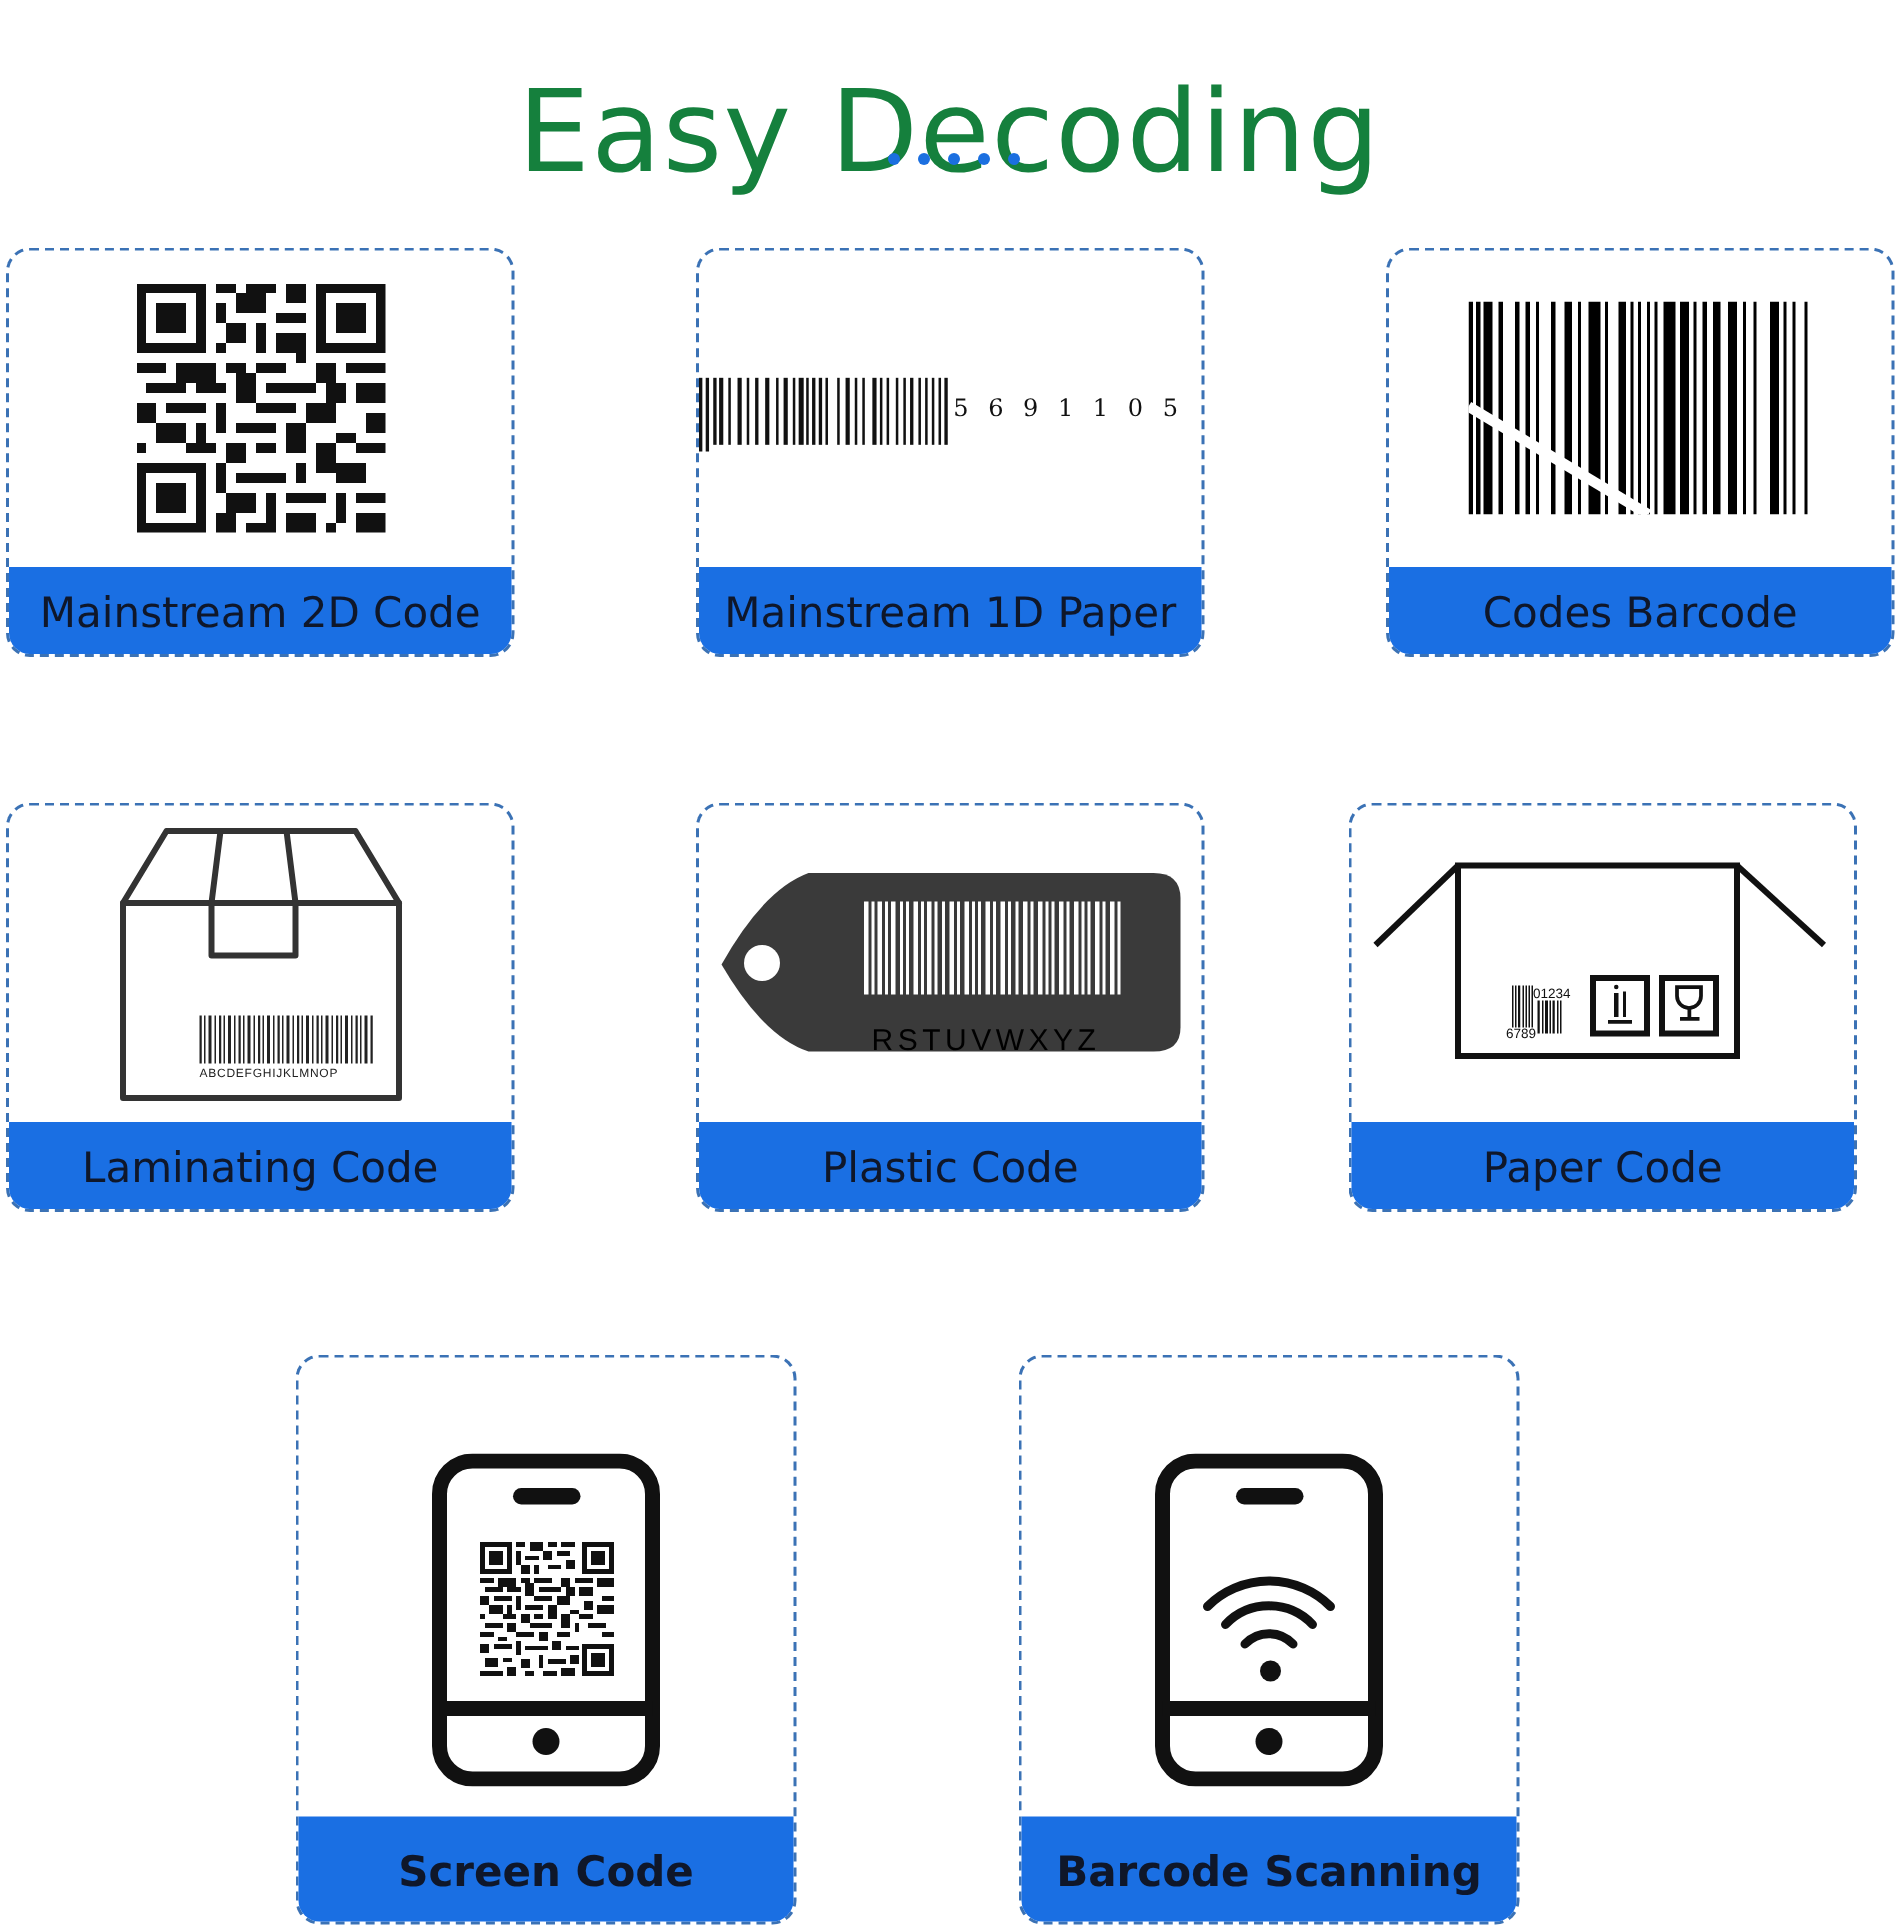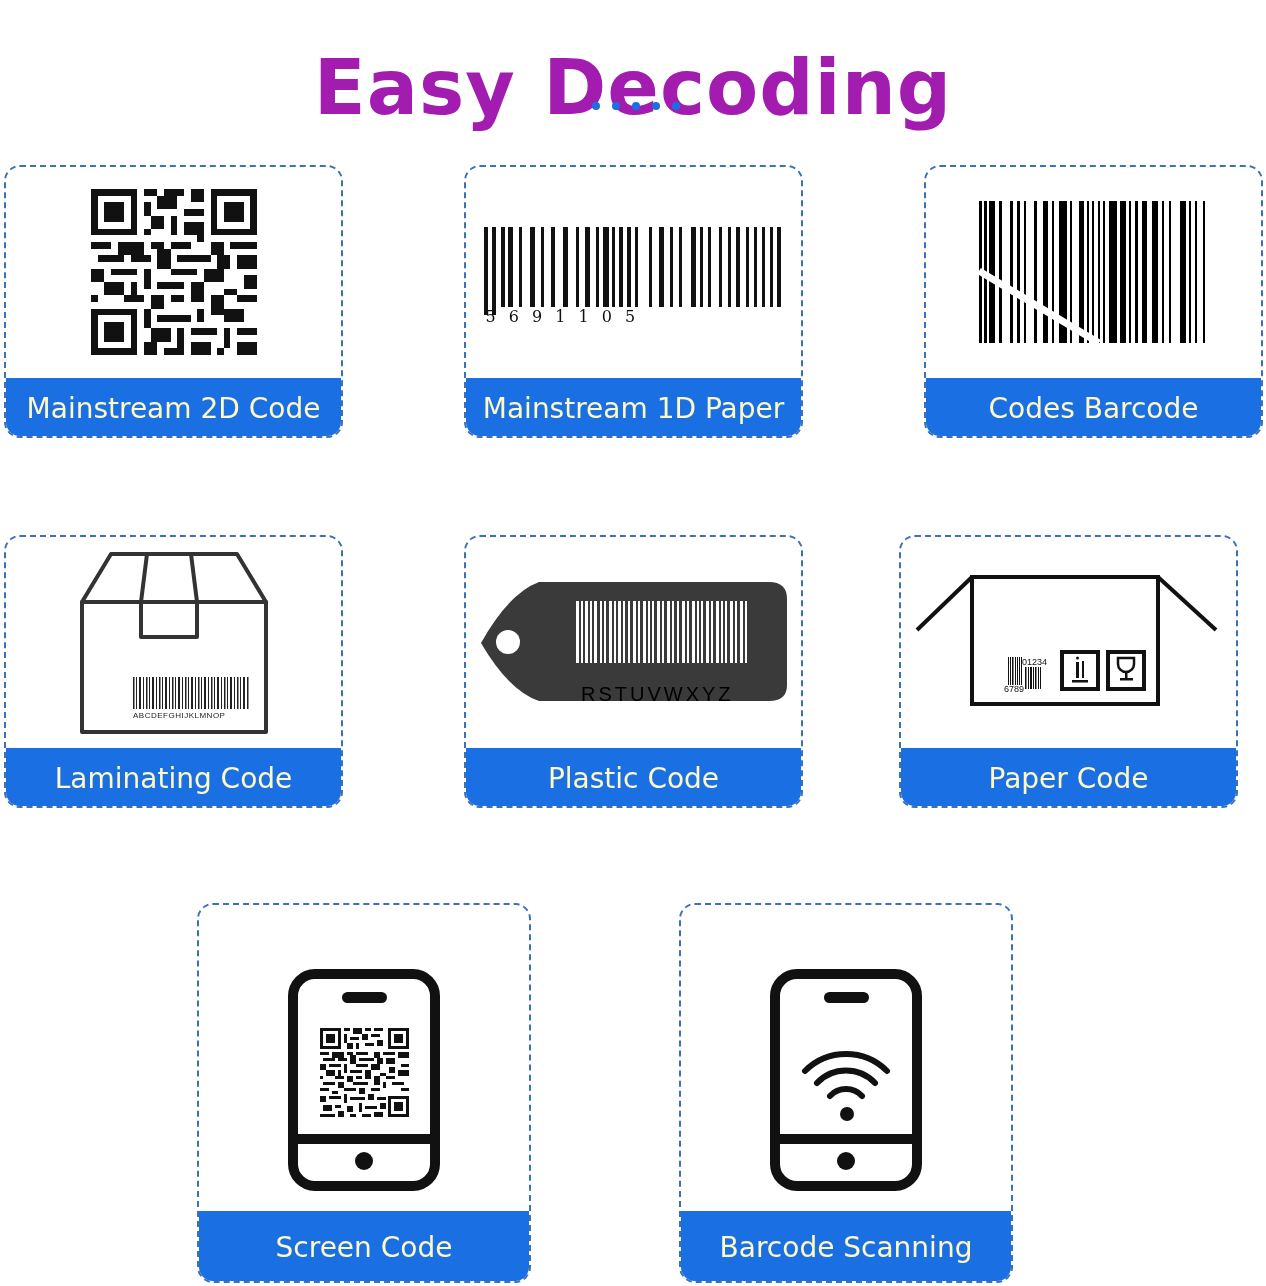--- a/index.html
+++ b/index.html
@@ -1,24 +1,24 @@
 <!DOCTYPE html>
 <html><head>
 <meta charset="utf-8">
 <style>
   html, body { margin: 0; padding: 0; background: #ffffff; }
   body { width: 1266px; height: 1286px; position: relative; overflow: hidden; font-family: "Liberation Sans", "DejaVu Sans", sans-serif; }
-  .title { position: absolute; left: 0; top: -8px; width: 1266px; text-align: center; font-size: 76px; color: #a21caf; font-family: "DejaVu Sans", sans-serif; font-weight: bold; letter-spacing: 1px; }
+  .title { position: absolute; left: 0; top: -8px; width: 1266px; text-align: center; font-size: 76px; color: #15803d; font-family: "DejaVu Sans", sans-serif; font-weight: normal; letter-spacing: 1px; }
   .dots { position: absolute; top: 102px; left: 592px; display: flex; gap: 12px; }
   .dot { width: 8px; height: 8px; border-radius: 50%; background: #1b6fe0; }
   .card { position: absolute; box-sizing: border-box; border: 2px dashed #3b72b5; border-radius: 16px; background: #fff; overflow: hidden; }
   .card .art { position: absolute; left: 0; right: 0; top: 0; bottom: 60px; display: flex; align-items: center; justify-content: center; }
-  .card .label { position: absolute; left: -2px; right: -2px; bottom: -2px; height: 60px; background: #1a6fe3; color: #fef9c3; font-family: "DejaVu Sans", sans-serif; font-size: 28px; display: flex; align-items: center; justify-content: center; border-radius: 0 0 16px 16px; }
+  .card .label { position: absolute; left: -2px; right: -2px; bottom: -2px; height: 60px; background: #1a6fe3; color: #0f172a; font-family: "DejaVu Sans", sans-serif; font-size: 28px; display: flex; align-items: center; justify-content: center; border-radius: 0 0 16px 16px; }
   .card.tall .art { bottom: 72px; }
-  .card.tall .label { height: 72px; }
+  .card.tall .label { height: 72px; font-weight: bold; }
   svg { display: block; }
 </style>
 </head>
 <body>
 
 <h1 class="title">Easy Decoding</h1>
 <div class="dots">
   <span class="dot"></span>
   <span class="dot"></span>
   <span class="dot"></span>
@@ -87,21 +87,21 @@
           <rect x="15" y="23" width="3" height="2"></rect>
           <rect x="19" y="24" width="1" height="1"></rect>
           <rect x="22" y="23" width="3" height="2"></rect>
       </g>
     </svg>
   </div>
   <div class="label">Mainstream 2D Code</div>
 </div>
 
 <div class="card" style="left:464px;top:165px;width:339px;height:273px;">
-  <div class="art" style="flex-direction:column;padding-top:10px;">
+  <div class="art" style="padding-top:10px;">
     <svg width="300" height="90" viewBox="0 0 300 90">
       <g fill="#111">
         <rect x="0" y="0" width="4" height="88"></rect>
           <rect x="8" y="0" width="4" height="88"></rect>
           <rect x="17" y="0" width="4" height="80"></rect>
           <rect x="24" y="0" width="5" height="80"></rect>
           <rect x="35" y="0" width="3" height="80"></rect>
         <rect x="46" y="0" width="5" height="80"></rect>
           <rect x="57" y="0" width="3" height="80"></rect>
           <rect x="67" y="0" width="4" height="80"></rect>

